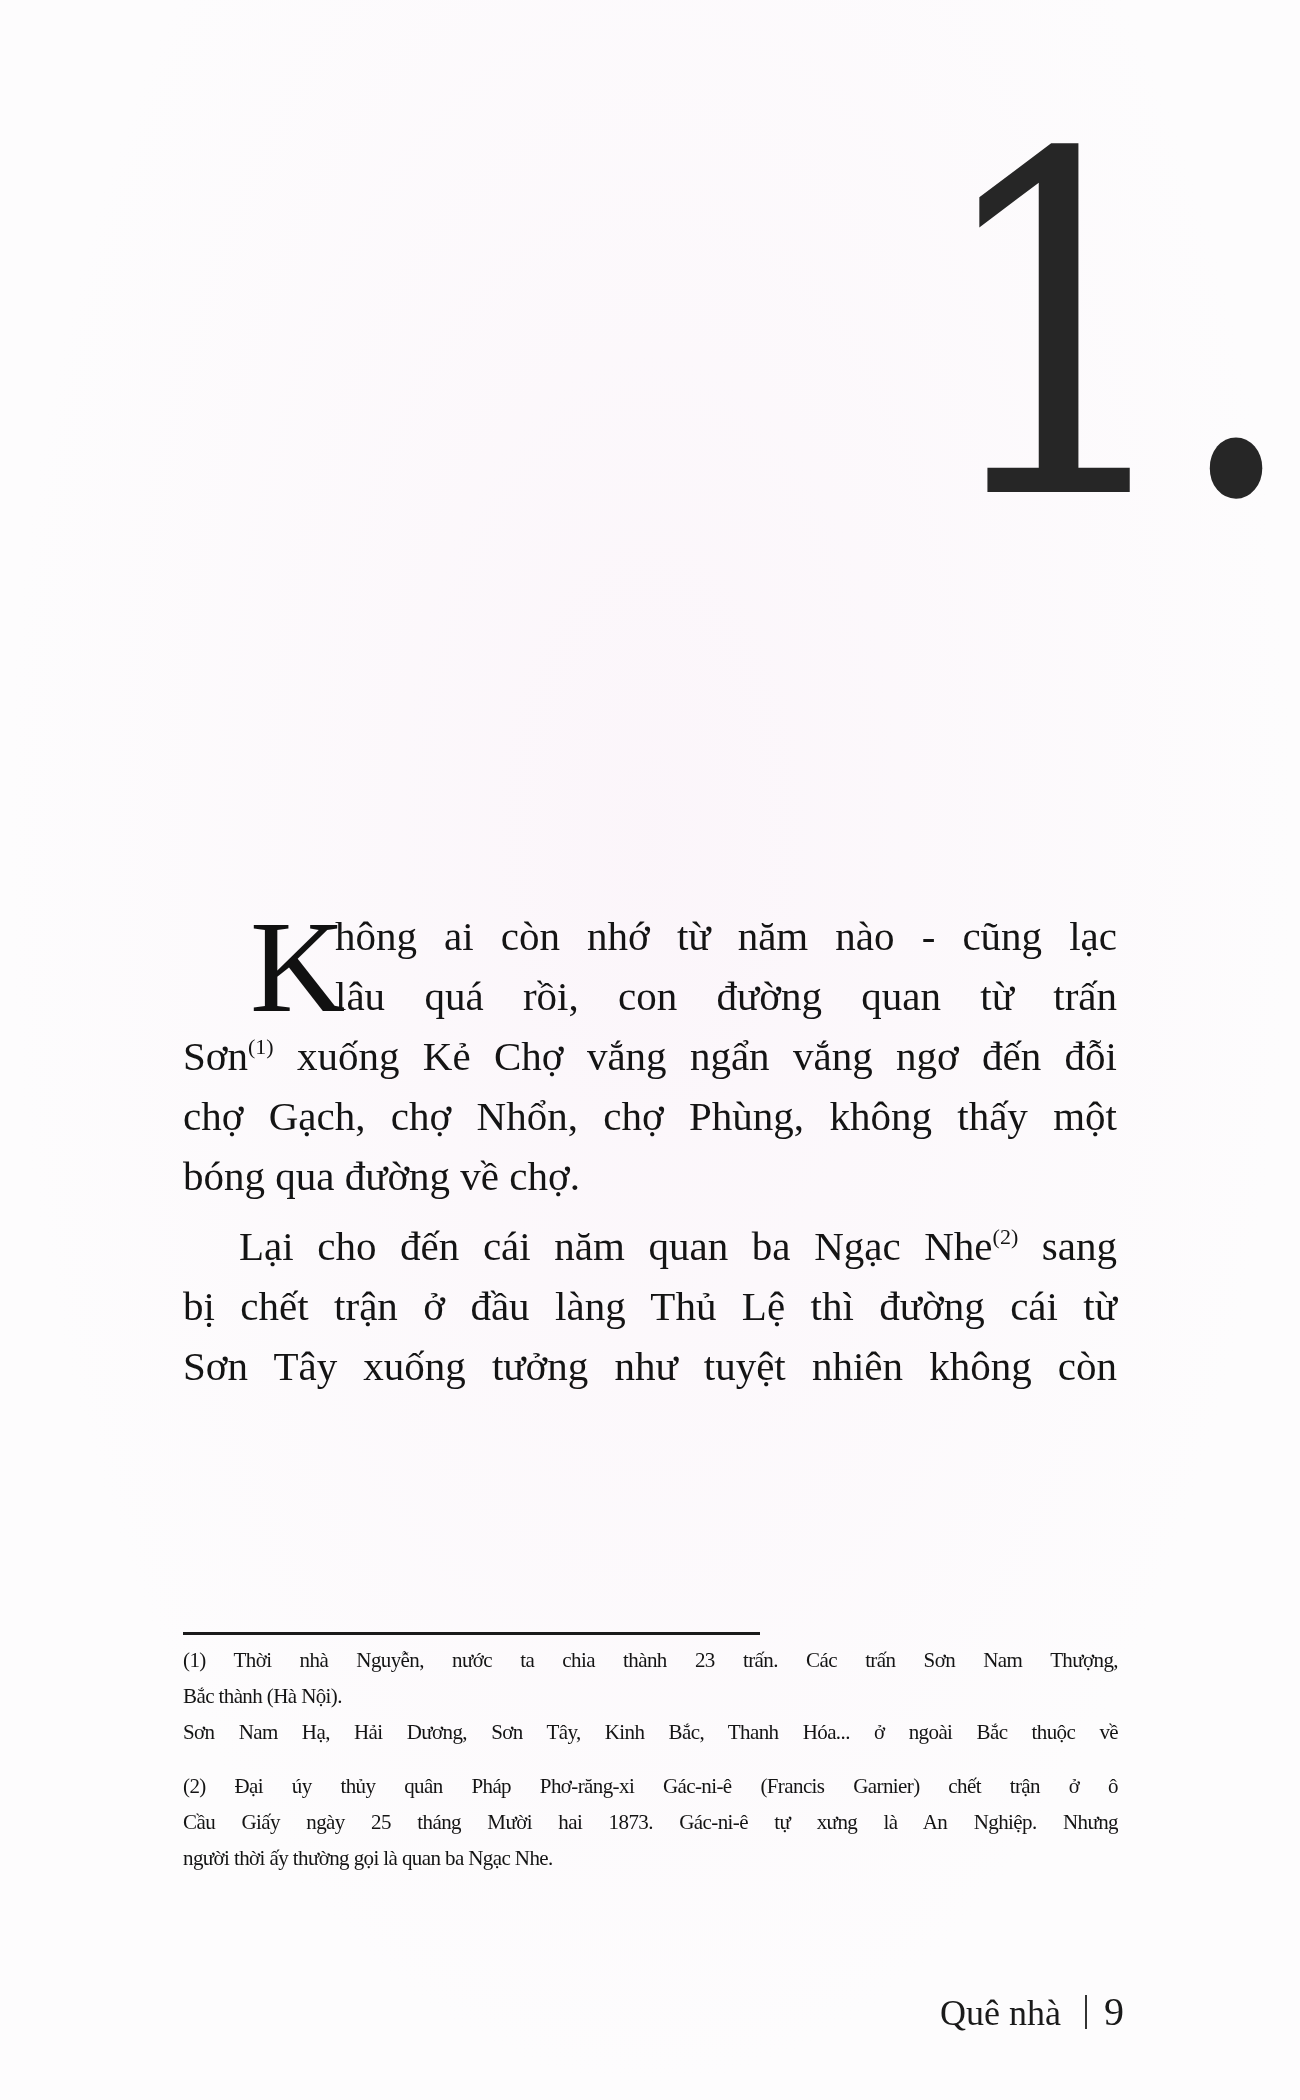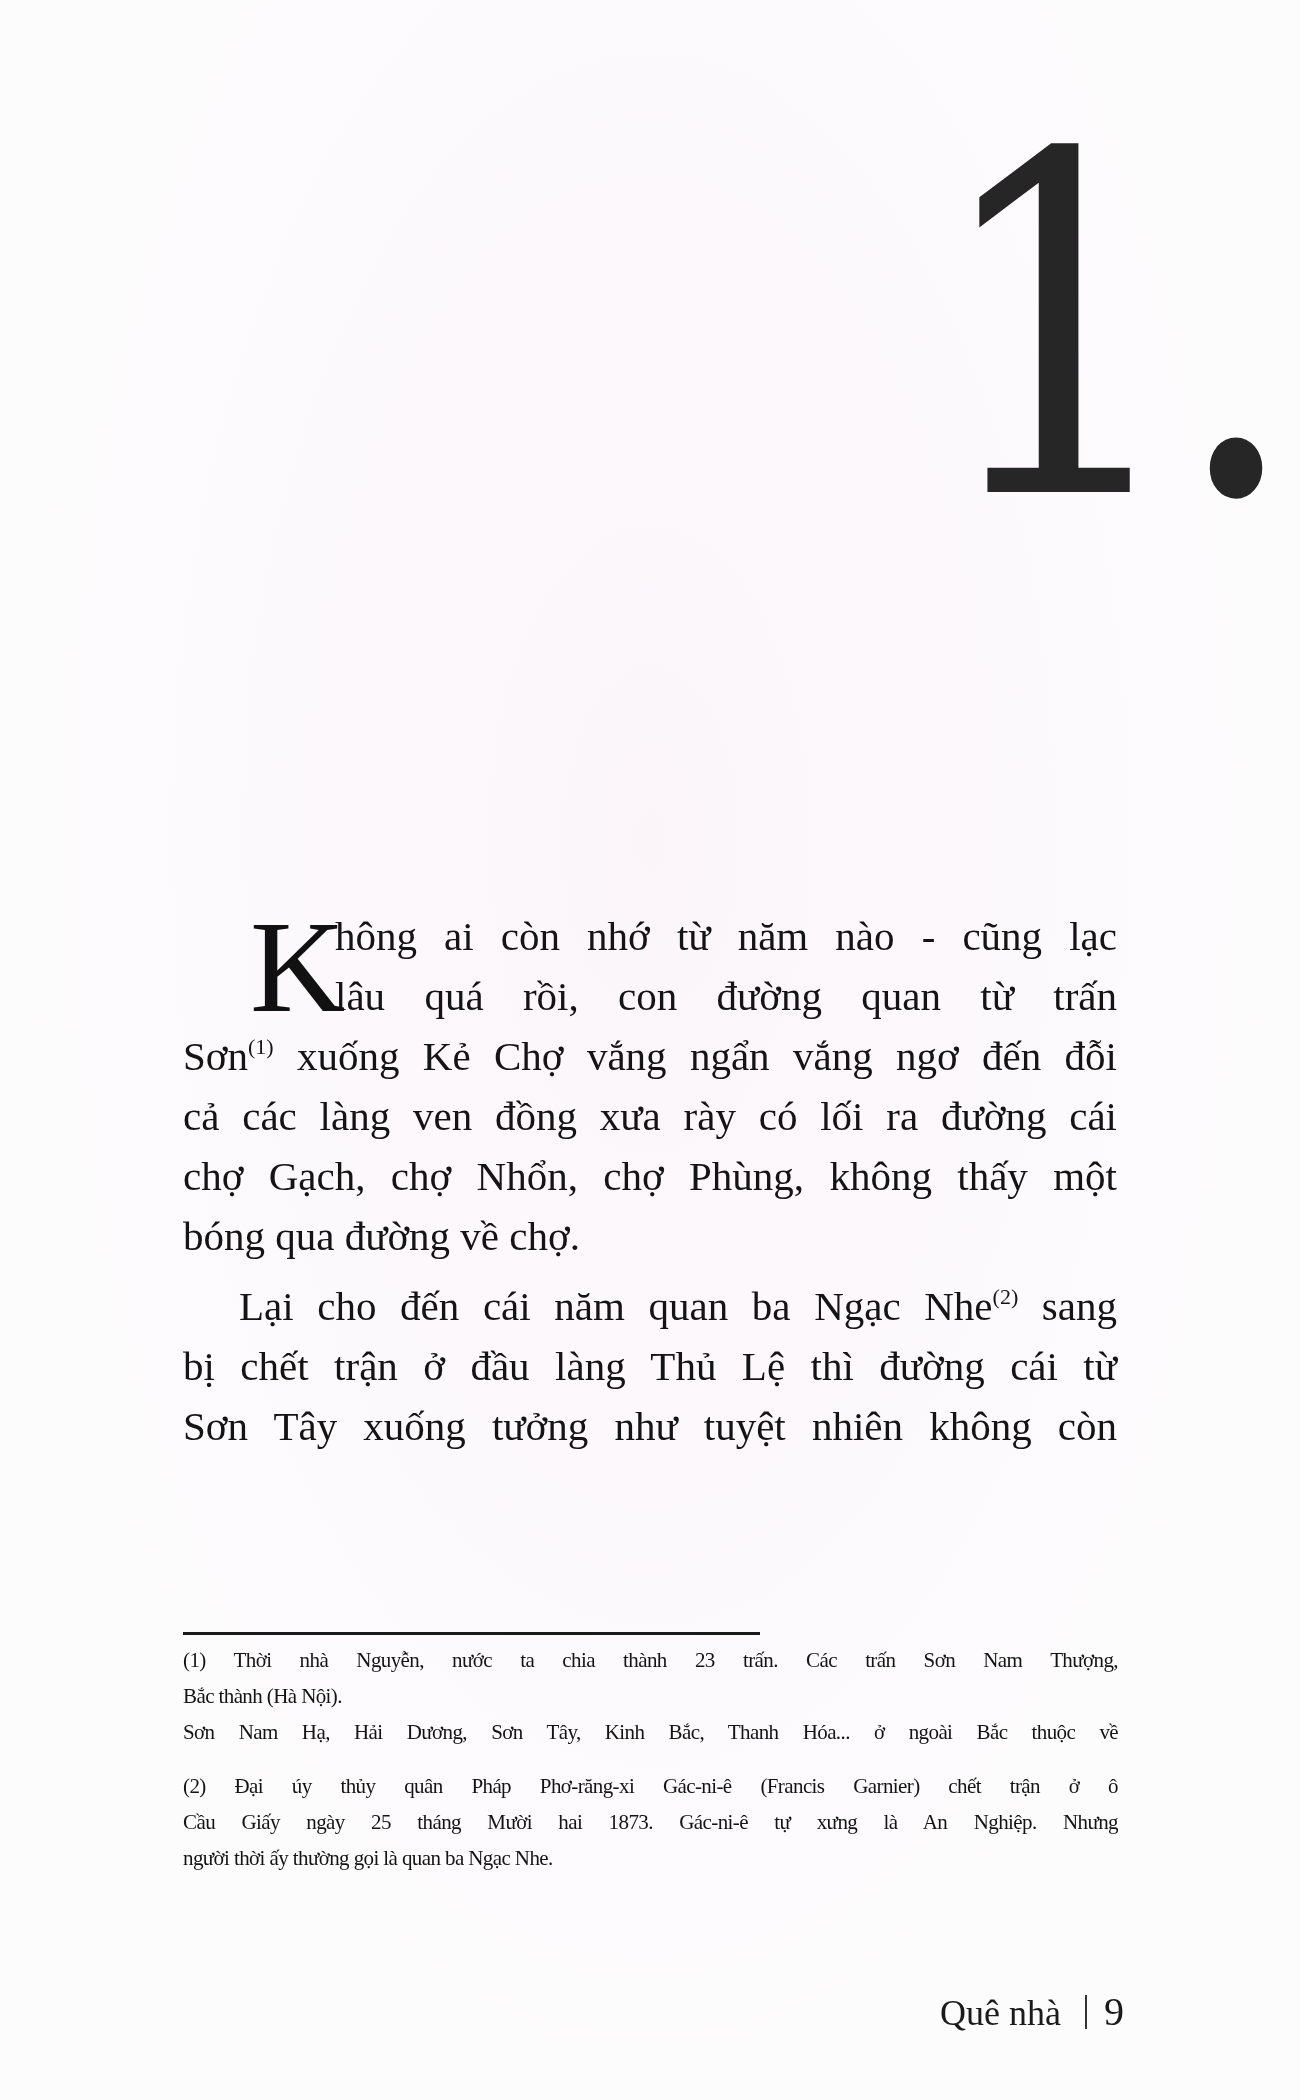--- a/index.html
+++ b/index.html
@@ -152,21 +152,20 @@
 
   <div class="chapter-number">1.</div>
 
   <div class="body-text">
     <span class="drop-cap">K</span>
 
     <div>
       <span class="line indent-drop">hông ai còn nhớ từ năm nào - cũng lạc</span>
       <span class="line indent-drop">lâu quá rồi, con đường quan từ trấn</span>
       <span class="line"><span>Sơn</span><sup class="fn-ref">(1)</sup><span> xuống Kẻ Chợ vắng ngẩn vắng ngơ đến đỗi</span></span>
-      <span class="line">cả các làng ven đồng xưa rày có lối ra đường cái</span>
       <span class="line">chợ Gạch, chợ Nhổn, chợ Phùng, không thấy một</span>
       <span class="line last">bóng qua đường về chợ.</span>
     </div>
 
     <div class="para-gap"></div>
 
     <div>
       <span class="line para-indent"><span>Lại cho đến cái năm quan ba Ngạc Nhe</span><sup class="fn-ref">(2)</sup><span> sang</span></span>
       <span class="line">bị chết trận ở đầu làng Thủ Lệ thì đường cái từ</span>
       <span class="line">Sơn Tây xuống tưởng như tuyệt nhiên không còn</span>

